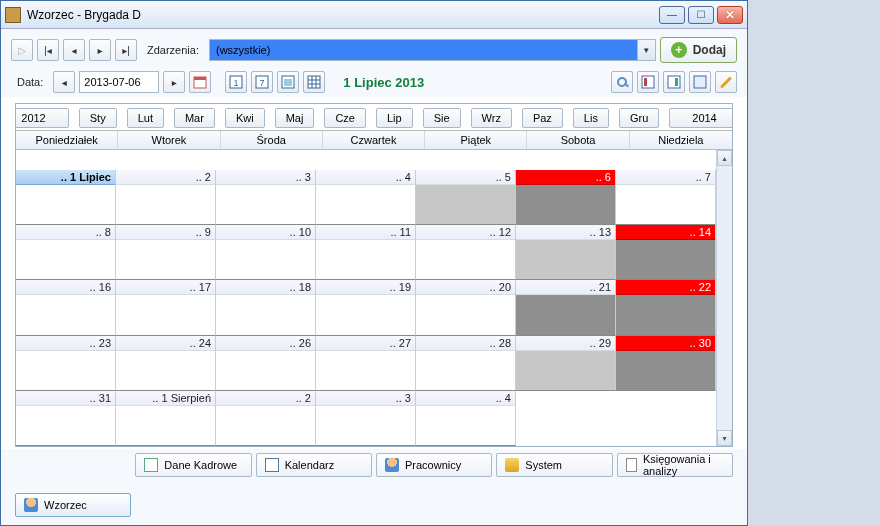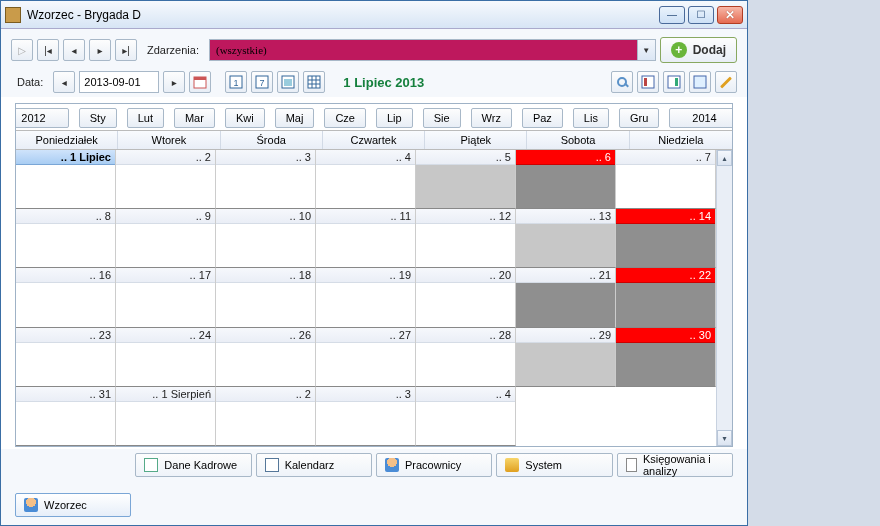--- a/index.html
+++ b/index.html
@@ -63,26 +63,25 @@
     font-size:10px; color:#333;
     cursor:pointer;
     border-radius:2px;
   }
   .sqbtn.disabled { color:#aaa; cursor:default; }
   .lbl { margin: 0 6px; color:#222; }
   .combo {
     flex:1;
     height:22px;
     border:1px solid #a8b8c8;
-    background:#be185d;
+    background:#3b82f6;
     display:flex; align-items:center;
     padding:0 6px;
     max-width:470px;
     position:relative;
-    font-family:Liberation Serif, serif;
   }
   .combo .dd {
     position:absolute; right:0; top:0; bottom:0; width:18px;
     border-left:1px solid #a8b8c8;
     background:linear-gradient(#f2f6fb,#dbe6f4);
     display:flex; align-items:center; justify-content:center;
     font-size:8px; color:#333;
   }
   .dodaj {
     margin-left:auto;
@@ -158,20 +157,21 @@
     border-right:1px solid #d2dae6;
   }
   .dayheader > div:last-child { border-right:none; }
 
   .calwrap { flex:1; display:flex; overflow:hidden; }
   .calendar {
     flex:1;
     display:grid;
     grid-template-columns: repeat(7,1fr);
     grid-template-rows: repeat(5, 1fr);
+    margin-top: 20px;
   }
   .cell {
     border-right:1px solid #ccc;
     border-bottom:1px solid #888;
     position:relative;
     overflow:hidden;
     background:#fff;
     display:flex; flex-direction:column;
   }
   .cell .hdr {
@@ -281,21 +281,21 @@
       <span>Dodaj</span>
     </div>
   </div>
 
   <div class="toolbar2">
     <span class="lbl">Data:</span>
     <div class="sqbtn">
         <span>◂</span>
       </div>
     <div class="date-input">
-      <span>2013-09-01</span>
+      <span>2013-07-06</span>
     </div>
     <div class="sqbtn">
         <span>▸</span>
       </div>
     <div class="icon-btn">
         <svg class="mini-cal" viewBox="0 0 14 14">
           <rect x="1" y="2" width="12" height="11" fill="#fff" stroke="#c55"></rect>
           <rect x="1" y="2" width="12" height="3" fill="#c55"></rect>
         </svg>
       </div>

